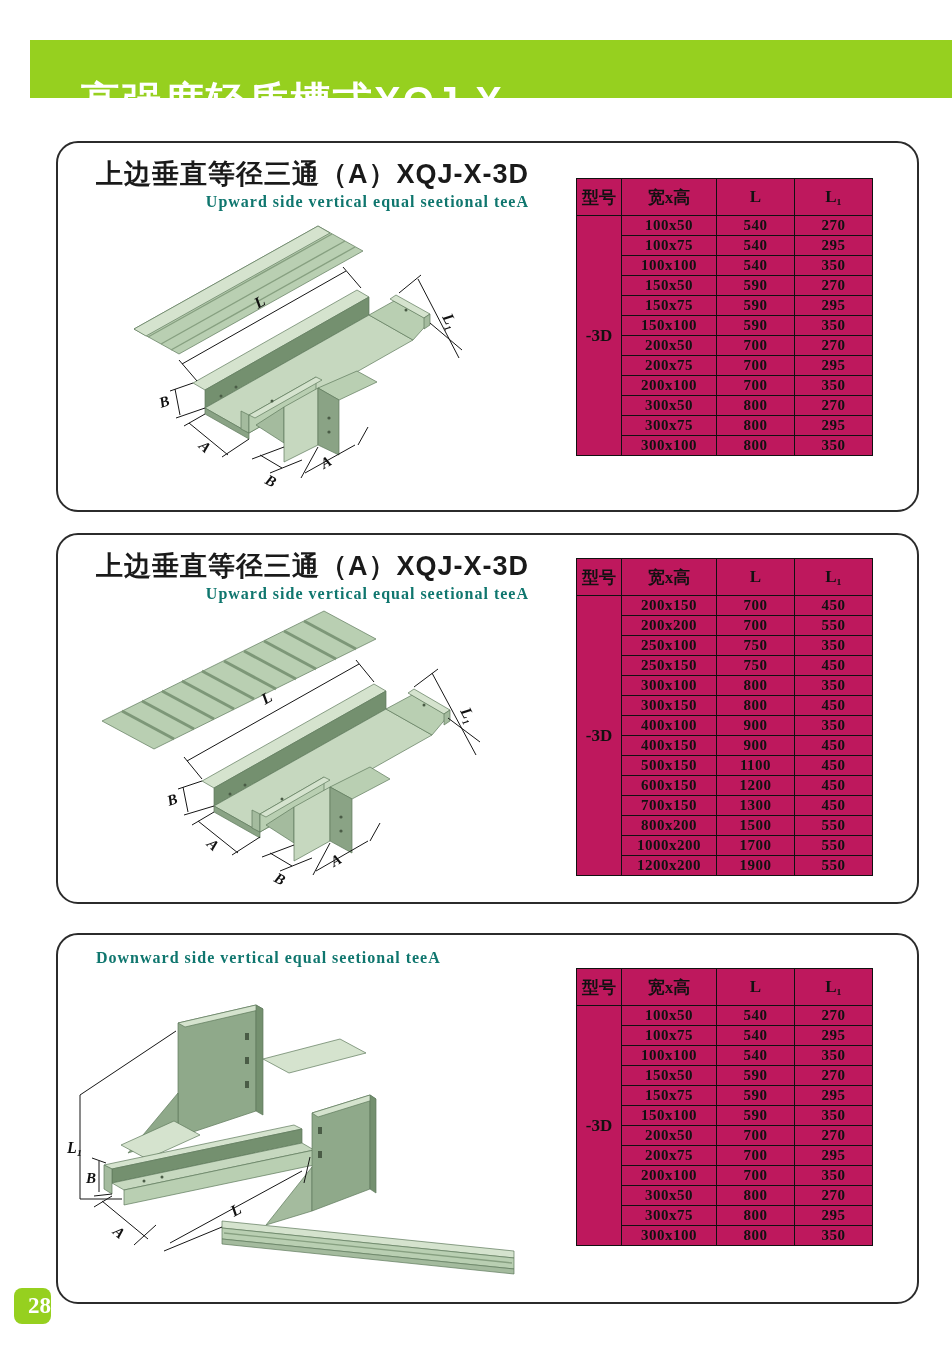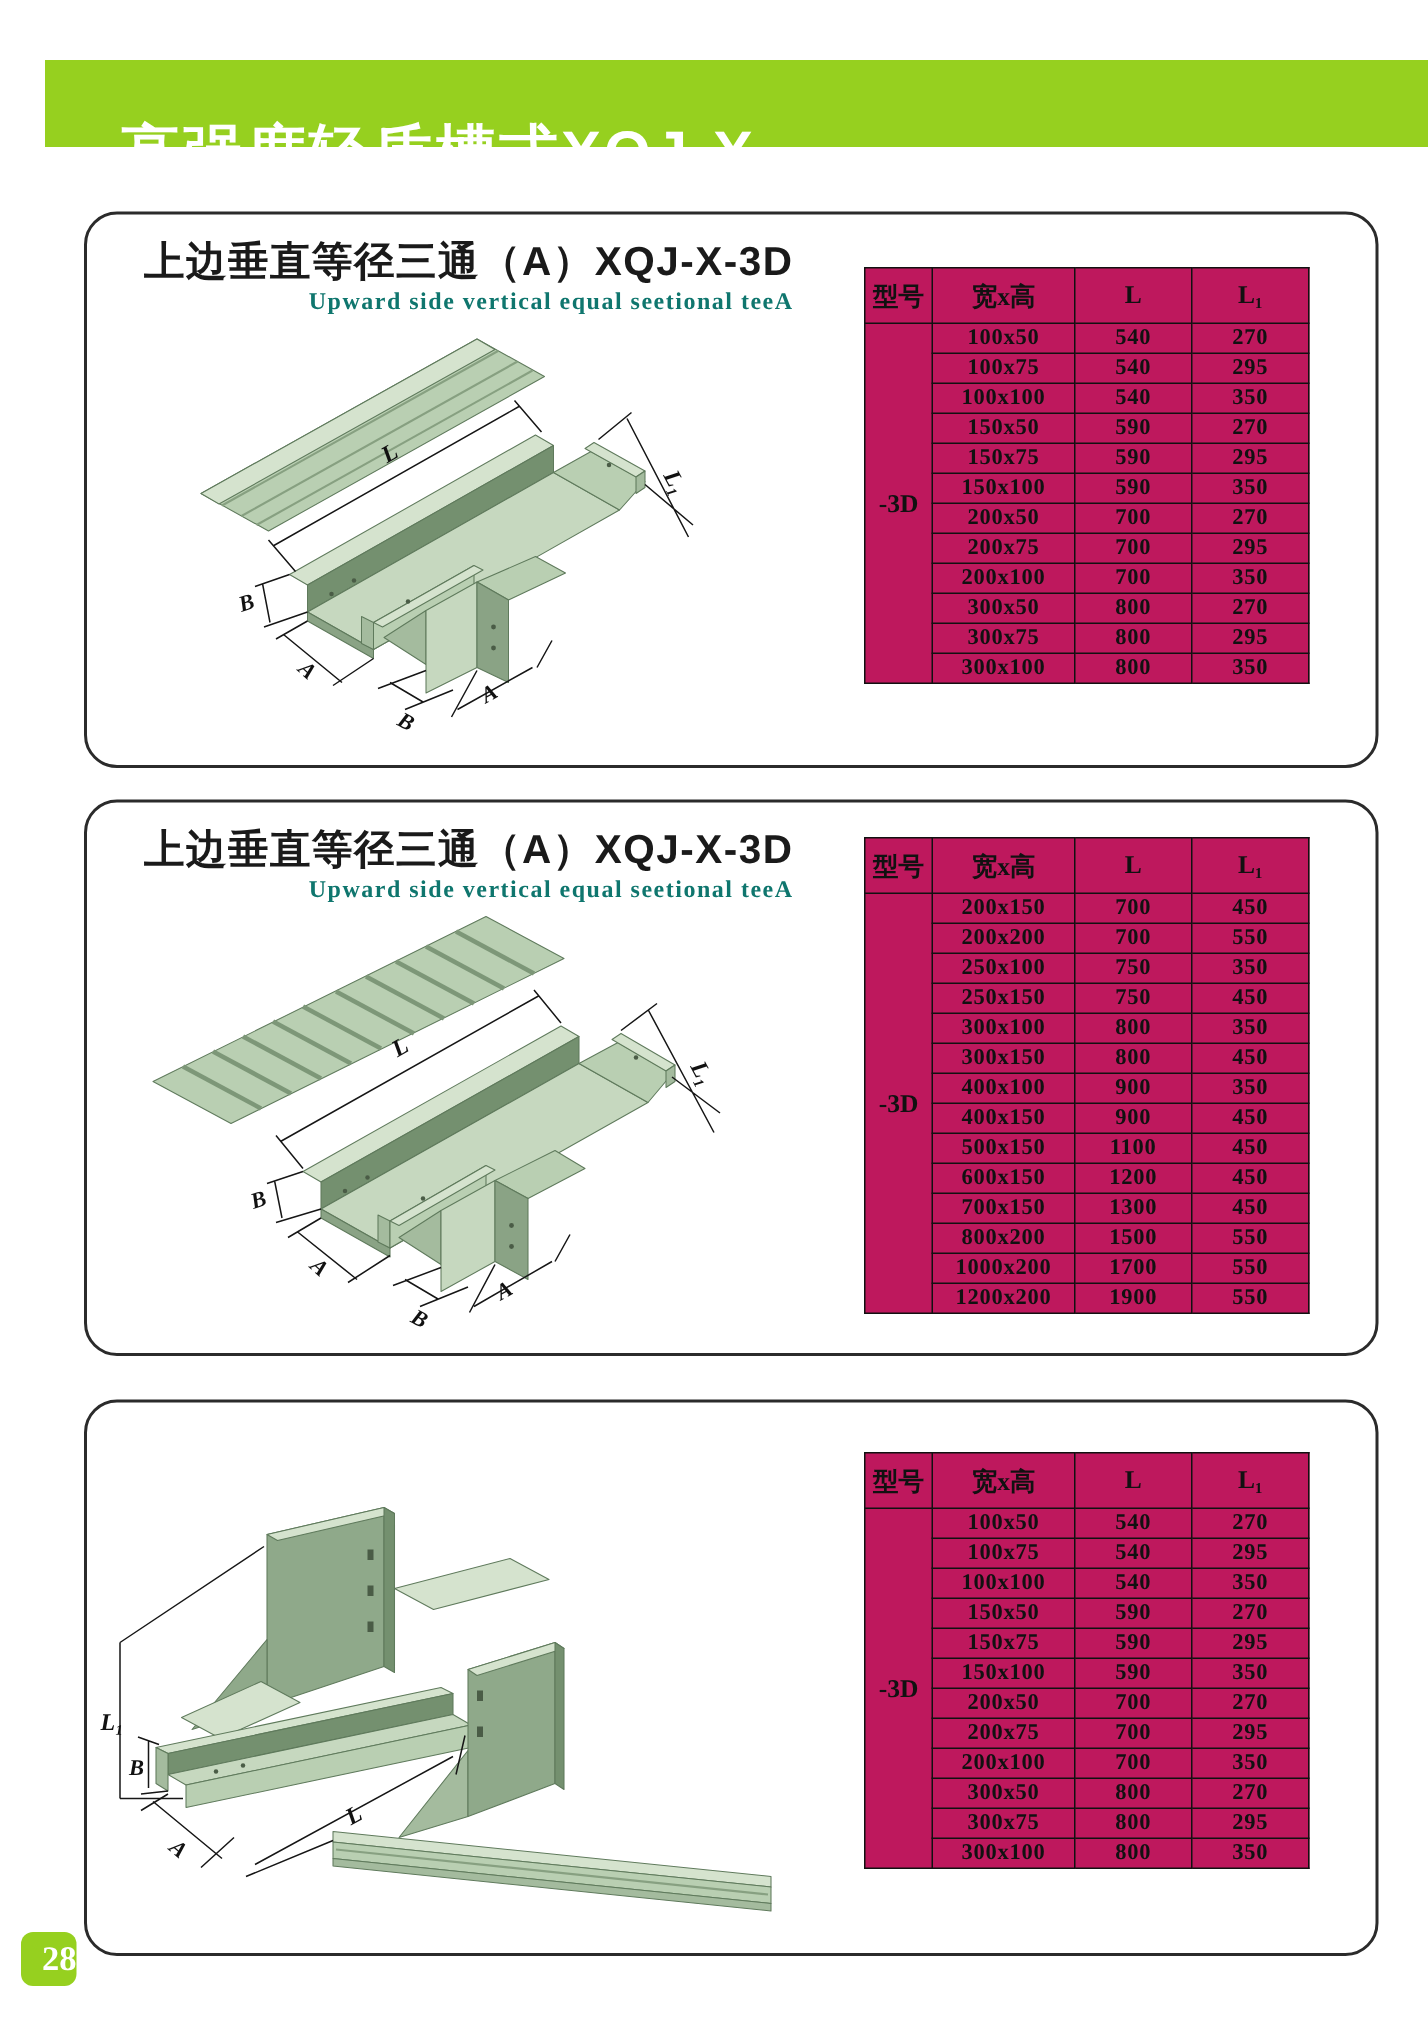--- a/index.html
+++ b/index.html
@@ -324,20 +324,21 @@
             <td>1200x200</td>
             <td>1900</td>
             <td>550</td>
           </tr>
         </tbody>
     </table>
   </section>
 
   <section class="panel" id="p3">
     <div class="titles">
+      <div class="en">Downward side vertical equal seetional teeA</div>
     </div>
 
     <svg class="drawing" width="510" height="300" viewBox="0 0 510 300">
       <g>
         <polygon class="f-wall" points="112,28 190,10 190,116 112,142"></polygon>
         <polygon class="f-light" points="112,28 190,10 197,14 119,32"></polygon>
         <polygon class="f-deep" points="190,10 197,14 197,120 190,116"></polygon>
         <polygon class="f-wall" points="62,158 112,98 112,142"></polygon>
         <rect class="hole" x="179" y="38" width="4" height="7"></rect>
         <rect class="hole" x="179" y="62" width="4" height="7"></rect>

